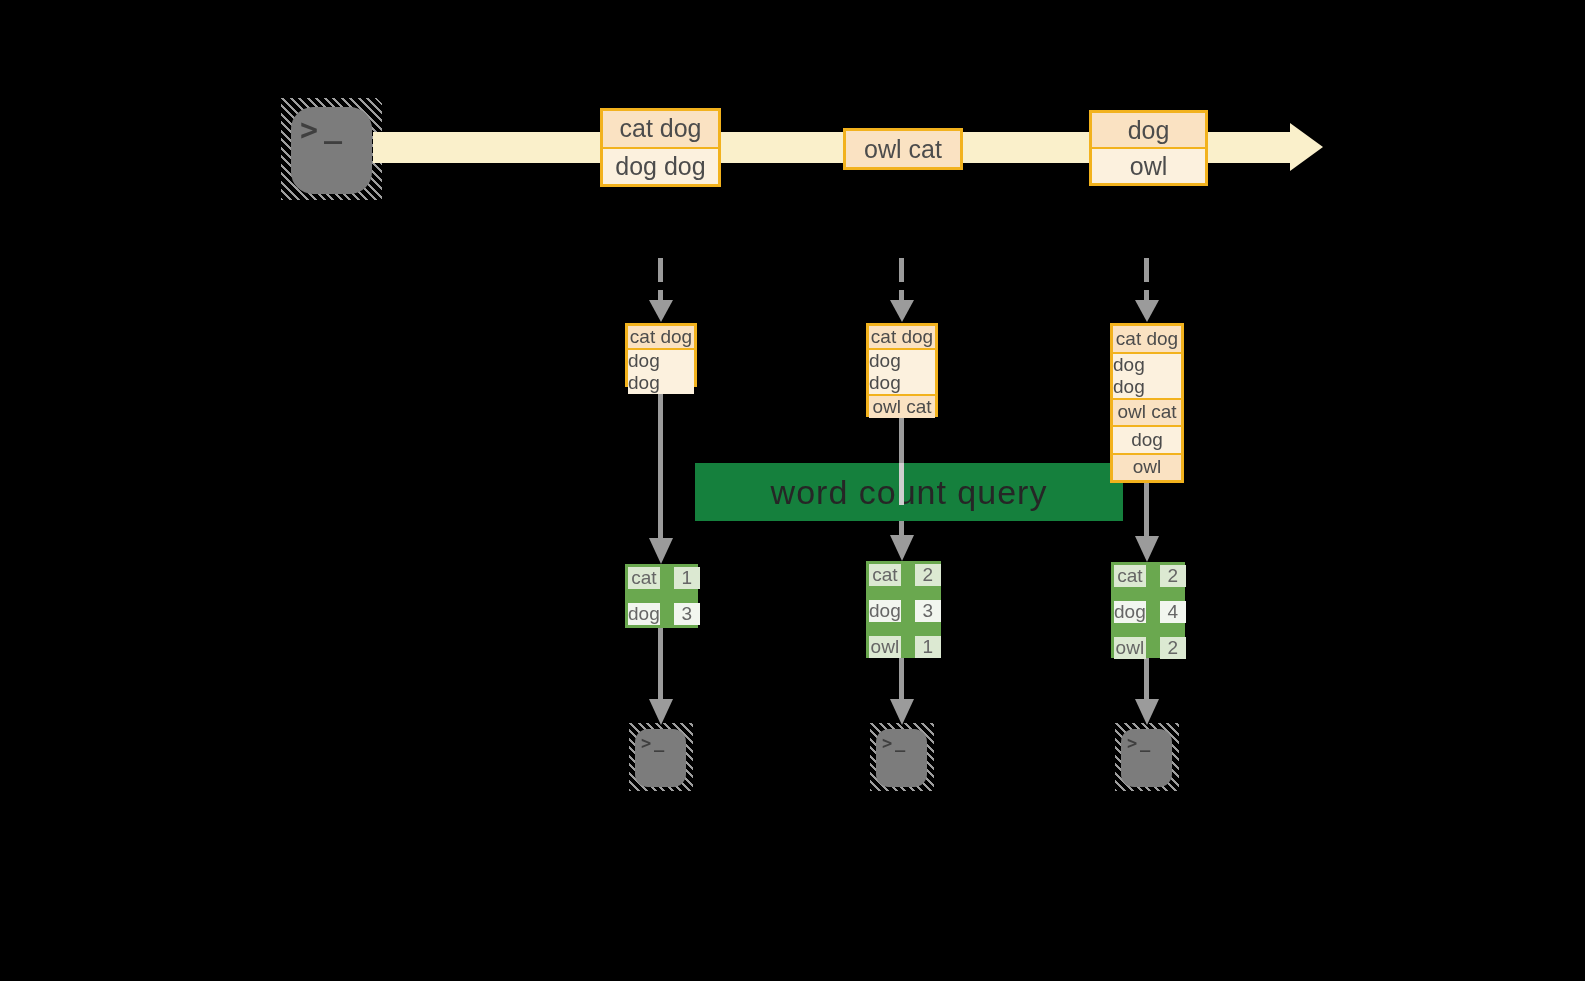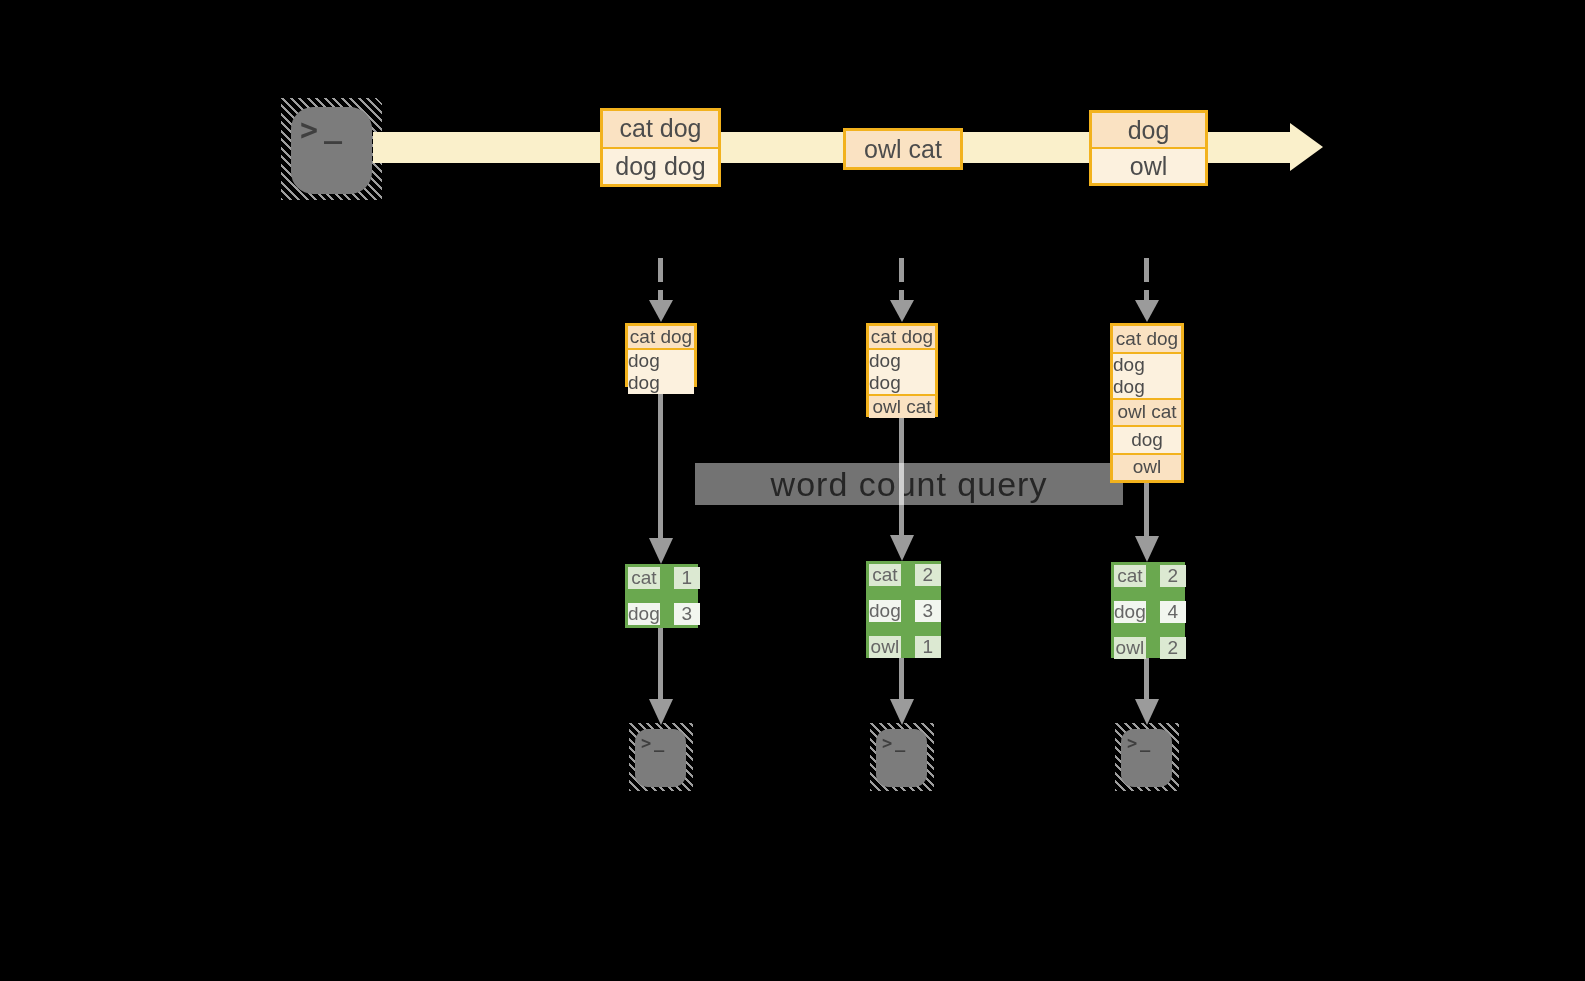--- a/index.html
+++ b/index.html
@@ -23,21 +23,21 @@
   .peach{background:#FAE2C2;}
   .cream{background:#FCF1DE;}
   .ev{font-size:25px;}
   .st{font-size:19px;}
   
   .stem{position:absolute;width:5px;background:#9B9B9B;z-index:1;}
   .head{position:absolute;width:0;height:0;border-left:12px solid transparent;
         border-right:12px solid transparent;border-top:26px solid #9B9B9B;z-index:1;}
   .dashhead{border-top-width:22px;}
   
-  .qband{position:absolute;left:695px;top:463px;width:428px;height:42px;background:#737373;
+  .qband{position:absolute;left:695px;top:463px;width:428px;height:58px;background:#15803d;
          display:flex;align-items:center;justify-content:center;z-index:2;}
   .qband span{font-size:34px;font-weight:300;color:#262626;letter-spacing:1px;}
   .stem-over{position:absolute;width:5px;background:#cfcfcf;z-index:3;}
   
   .gtable{position:absolute;border:3px solid #6AA84F;background:#6AA84F;display:grid;
           grid-template-columns:1fr 26px;gap:14px;box-sizing:border-box;z-index:5;}
   .gcell{display:flex;align-items:center;justify-content:center;font-size:19px;color:#666666;}
   .sage{background:#DCE9D2;}
   .lgreen{background:#F2F6EF;}
 </style>

